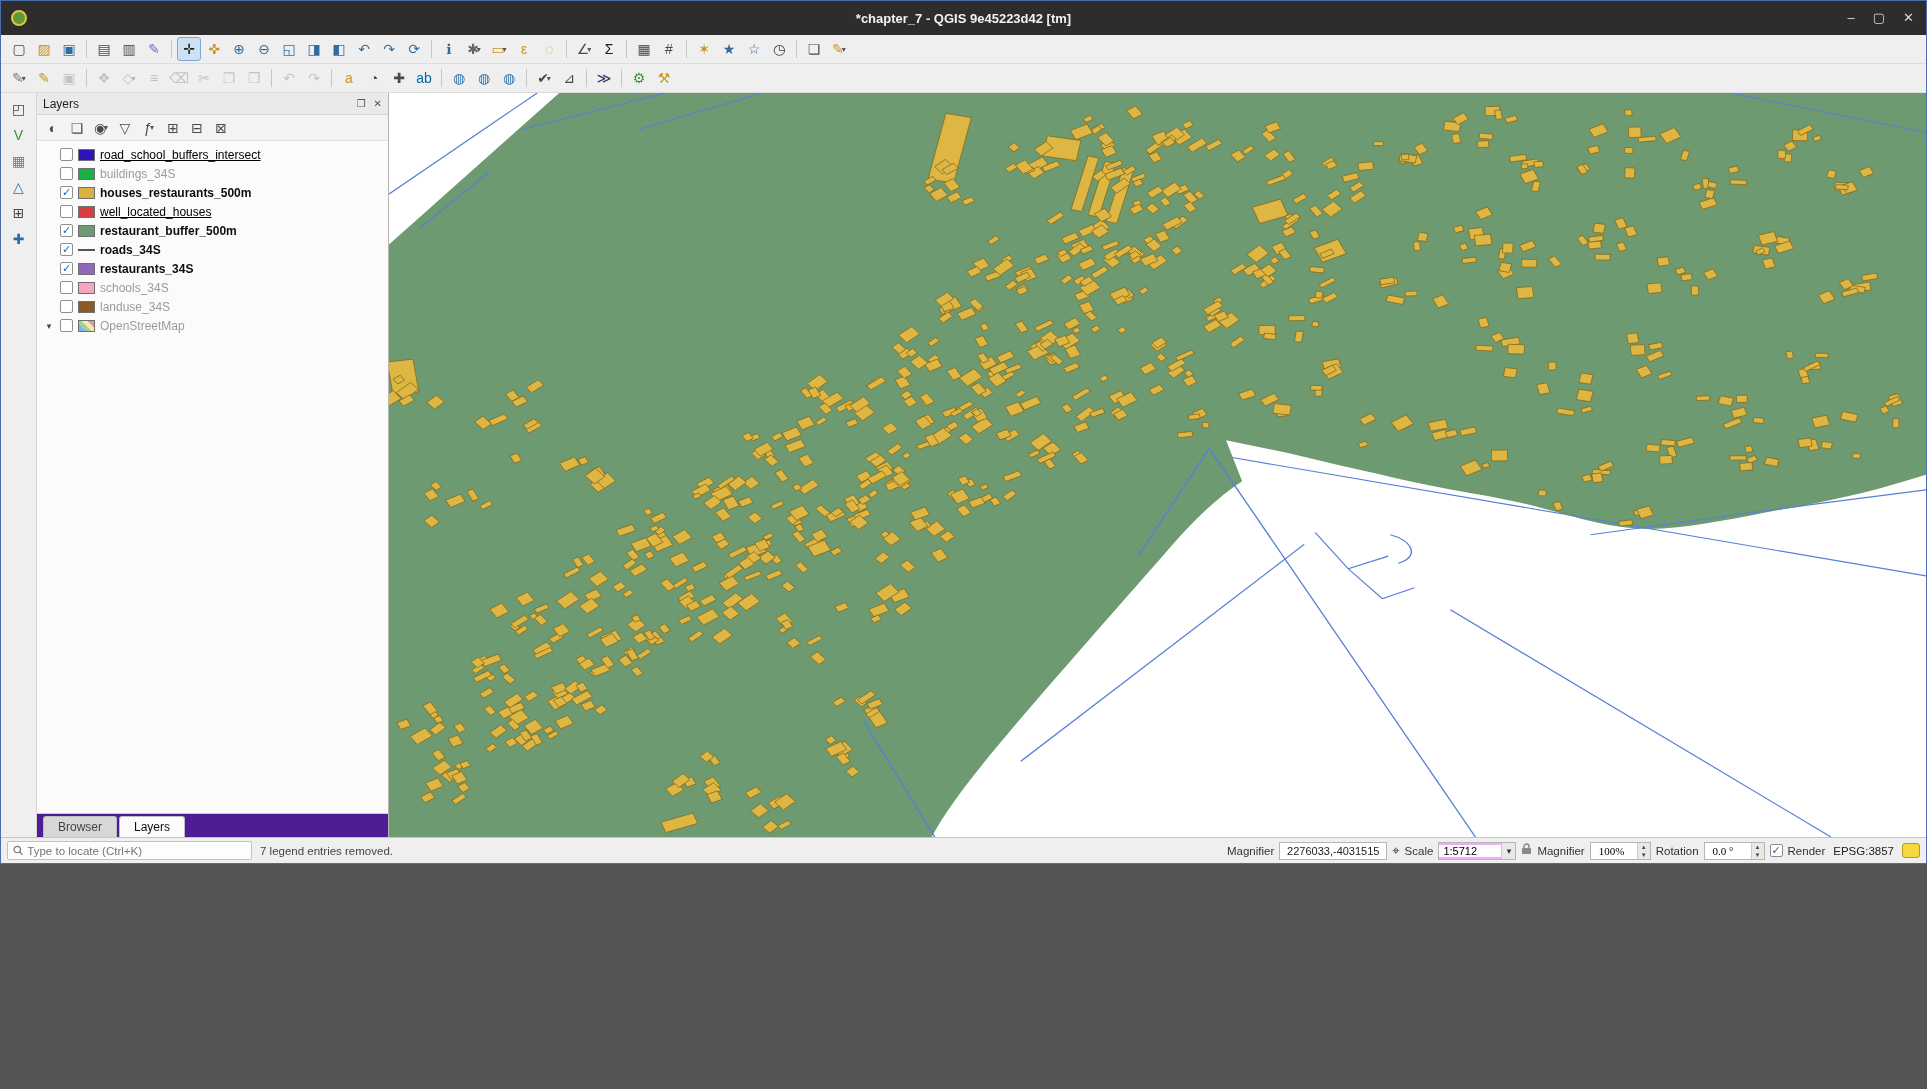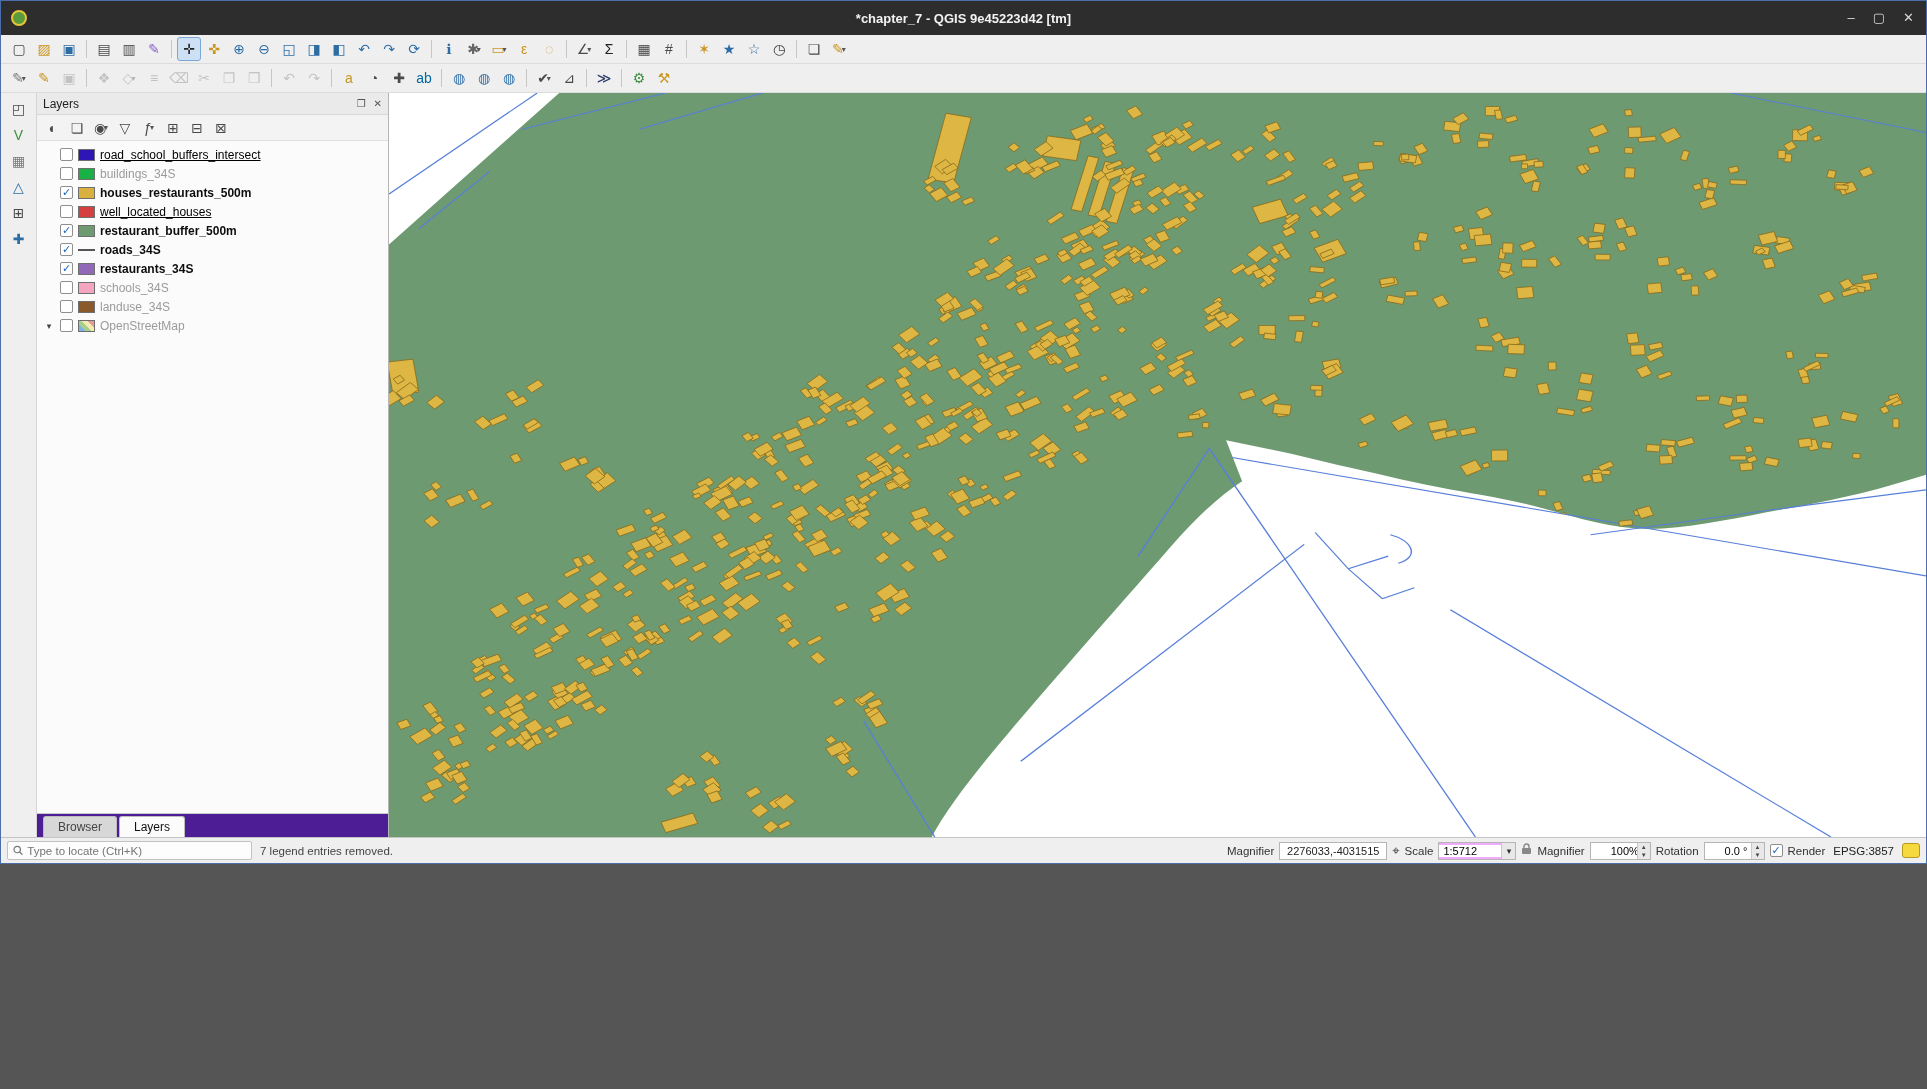--- a/index.html
+++ b/index.html
@@ -65,21 +65,21 @@
   .locate input { border:none; outline:none; background:transparent; font-size:11.5px; width:100%; color:#333; font-family:inherit; }
   .sb-msg { color:#444; }
   .sb-right { margin-left:auto; display:flex; align-items:center; gap:5px; }
   .sb-label { color:#333; }
   .sb-input { height:18px; border:1px solid #b5b5b5; background:#fff; font-size:11px; text-align:center; font-family:inherit; color:#222; }
   .coord { width:108px; }
   .combo { display:flex; align-items:center; border:1px solid #b5b5b5; background:#f0abfc; height:18px; }
   .combo input { width:62px; border:none; outline:none; font-size:11px; padding-left:4px; font-family:inherit; }
   .combo-arrow { width:14px; text-align:center; font-size:9px; background:#e8e8e8; border-left:1px solid #c9c9c9; height:100%; line-height:17px; }
   .spin { display:flex; align-items:center; border:1px solid #b5b5b5; background:#fff; height:18px; }
-  .spin input { width:46px; border:none; outline:none; font-size:11px; padding-left:20px; font-family:Liberation Sans, sans-serif; }
+  .spin input { width:46px; border:none; outline:none; font-size:11px; padding-left:8px; font-family:Liberation Serif, serif; }
   .spin-btns { display:flex; flex-direction:column; width:13px; border-left:1px solid #c9c9c9; background:#e8e8e8; height:100%; }
   .spin-btns span { font-size:6px; line-height:8px; text-align:center; color:#444; }
   .sb-icon { font-size:13px; color:#444; }
   .sb-crs { color:#222; padding:0 3px; }
   .cb.checked-blue { color:#1663b8; }
   .msglog { width:18px; height:15px; background:#f5d93f; border:1px solid #b89b1d; border-radius:3px; position:relative; }
   .msglog:after { content:""; position:absolute; left:3px; bottom:-4px; border:4px solid transparent; border-top-color:#f5d93f; }
 </style>
 </head>
 <body>

